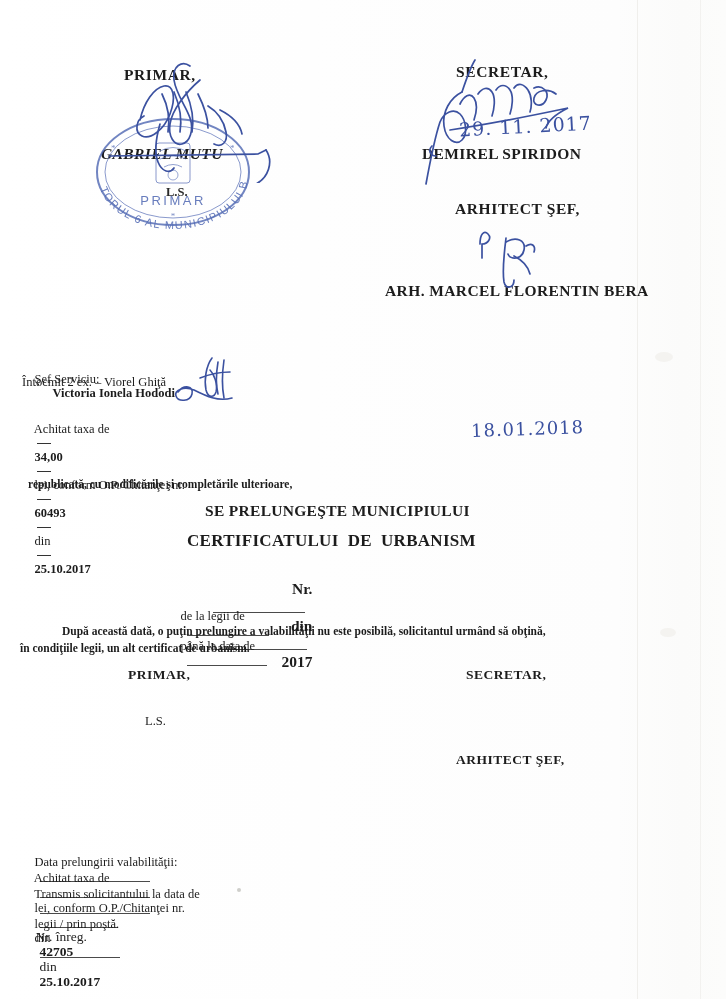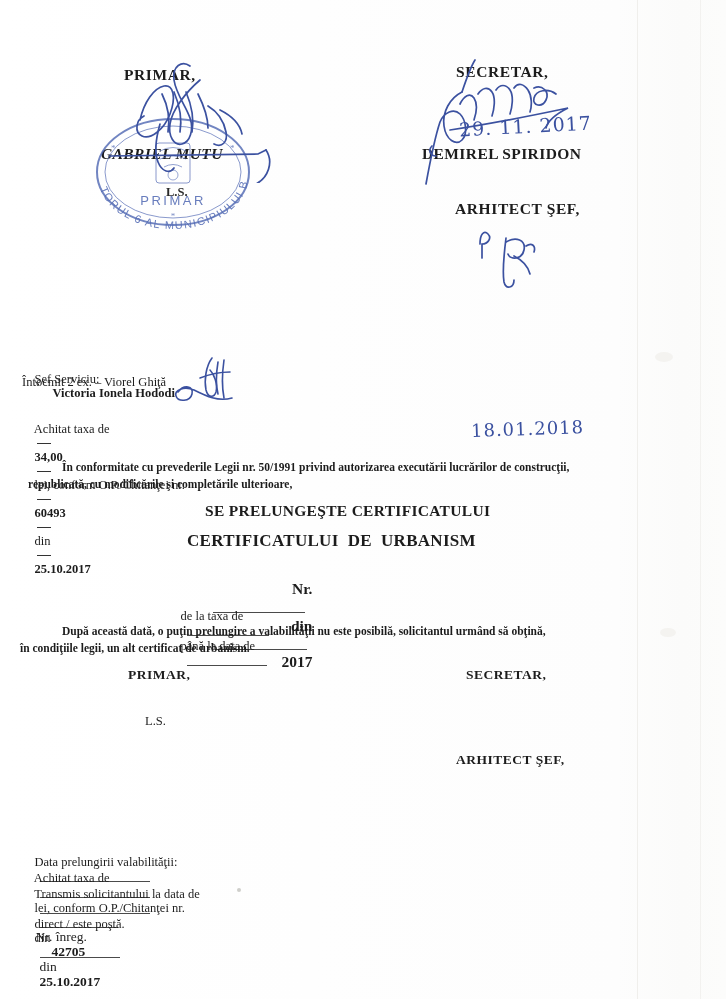--- a/index.html
+++ b/index.html
@@ -51,20 +51,21 @@
 <div class="layer">
 
 
   <div class="t sz15 b" style="left:124px;top:66px;letter-spacing:.6px;">PRIMAR,</div>
   <div class="t sz15 b" style="left:101px;top:145px;letter-spacing:.4px;z-index:7;font-style:italic;">GABRIEL MUTU</div>
 
   <div class="t sz15 b" style="left:456px;top:63px;letter-spacing:.6px;">SECRETAR,</div>
   <div class="t sz15 b" style="left:422px;top:145px;letter-spacing:.4px;">DEMIREL SPIRIDON</div>
 
   <div class="t sz15 b" style="left:455px;top:200px;letter-spacing:.6px;">ARHITECT ŞEF,</div>
+  <div class="t sz15 b" style="left:385px;top:282px;letter-spacing:.4px;">ARH. MARCEL FLORENTIN BERA</div>
 
   <div class="t sz12" style="left:22px;top:358px;">
     <span>Şef Serviciu:</span>
     <span class="b" style="margin-left:18px;">Victoria Ionela Hododi</span>
   </div>
   <div class="t sz12" style="left:22px;top:375px;">Întocmit 2 ex. – Viorel Ghiţă</div>
 
   <div class="t sz12" style="left:22px;top:408px;">
     <span>Achitat taxa de</span>
     <span style="display:inline-block;width:14px;border-bottom:1px solid #333;margin:0 2px 3px 2px;"></span>
@@ -73,37 +74,36 @@
     <span>lei, conform O.P./Chitanţei nr.</span>
     <span style="display:inline-block;width:14px;border-bottom:1px solid #333;margin:0 2px 3px 2px;"></span>
     <span class="b">60493</span>
     <span style="display:inline-block;width:14px;border-bottom:1px solid #333;margin:0 2px 3px 2px;"></span>
     <span>din</span>
     <span style="display:inline-block;width:14px;border-bottom:1px solid #333;margin:0 2px 3px 2px;"></span>
     <span class="b">25.10.2017</span>
   </div>
 
 
-  <div class="t sz11 b" style="left:62px;top:461px;">În conformitate cu prevederile Legii nr. 50/1991 privind autorizarea executării lucrărilor de construcţii,</div>
   <div class="t sz11 b" style="left:20px;top:478px;margin-left:8px;">republicată, cu modificările şi completările ulterioare,</div>
 
-  <div class="t sz15 b" style="left:205px;top:502px;letter-spacing:.3px;">SE PRELUNGEŞTE CERTIFICATULUI</div>
+  <div class="t sz15 b" style="left:205px;top:502px;letter-spacing:.3px;">SE PRELUNGEŞTE MUNICIPIULUI</div>
 
   <div class="t sz17 b" style="left:187px;top:531px;letter-spacing:.3px;">CERTIFICATULUI  DE  URBANISM</div>
 
   <div class="t sz15 b" style="left:189px;top:563px;text-align:right;">
     <span>Nr.</span>
     <span class="ul" style="width:92px;margin:0 8px;"></span>
     <span>din</span>
     <span class="ul" style="width:92px;margin:0 6px;"></span>
     <span>2017</span>
   </div>
 
   <div class="t sz12" style="left:168px;top:595px;">
-    <span>de la taxa de</span>
+    <span>de la legii de</span>
     <span class="ul" style="width:82px;margin:0 6px;"></span>
     <span>până la data de</span>
     <span class="ul" style="width:80px;margin-left:6px;"></span>
   </div>
 
   <div class="t sz11 b" style="left:62px;top:625px;">După această dată, o puţin prelungire a valabilităţii nu este posibilă, solicitantul urmând să obţină,</div>
   <div class="t sz11 b" style="left:20px;top:642px;">în condiţiile legii, un alt certificat de urbanism.</div>
 
   <div class="t sz13 b" style="left:128px;top:667px;letter-spacing:.5px;">PRIMAR,</div>
   <div class="t sz13 b" style="left:466px;top:667px;letter-spacing:.5px;">SECRETAR,</div>
@@ -120,26 +120,26 @@
     <span class="ul" style="width:110px;margin:0 5px;"></span>
     <span>lei, conform O.P./Chitanţei nr.</span>
     <span class="ul" style="width:78px;margin:0 5px;"></span>
     <span>din</span>
     <span class="ul" style="width:80px;margin-left:5px;"></span>
   </div>
 
   <div class="t sz12" style="left:22px;top:873px;">
     <span>Transmis solicitantului la data de</span>
     <span class="ul" style="width:110px;margin:0 5px;"></span>
-    <span>direct / este poştă.</span>
+    <span>legii / prin poştă.</span>
   </div>
 
   <div class="t sz13" style="left:22px;top:914px;">
     <span>Nr. înreg.</span>
-    <span class="b" style="margin-left:16px;">42705</span>
+    <span class="b" style="margin-left:4px;">42705</span>
     <span style="margin-left:4px;">din</span>
     <span class="b" style="margin-left:4px;">25.10.2017</span>
   </div>
 
 </div>
 
 <svg class="stamp" style="left:78px;top:115px;" width="190" height="115" viewBox="0 0 190 115">
   <defs>
     <path id="arcOuter" d="M 20,62 A 75,52 0 0 0 170,62"></path>
   </defs>

